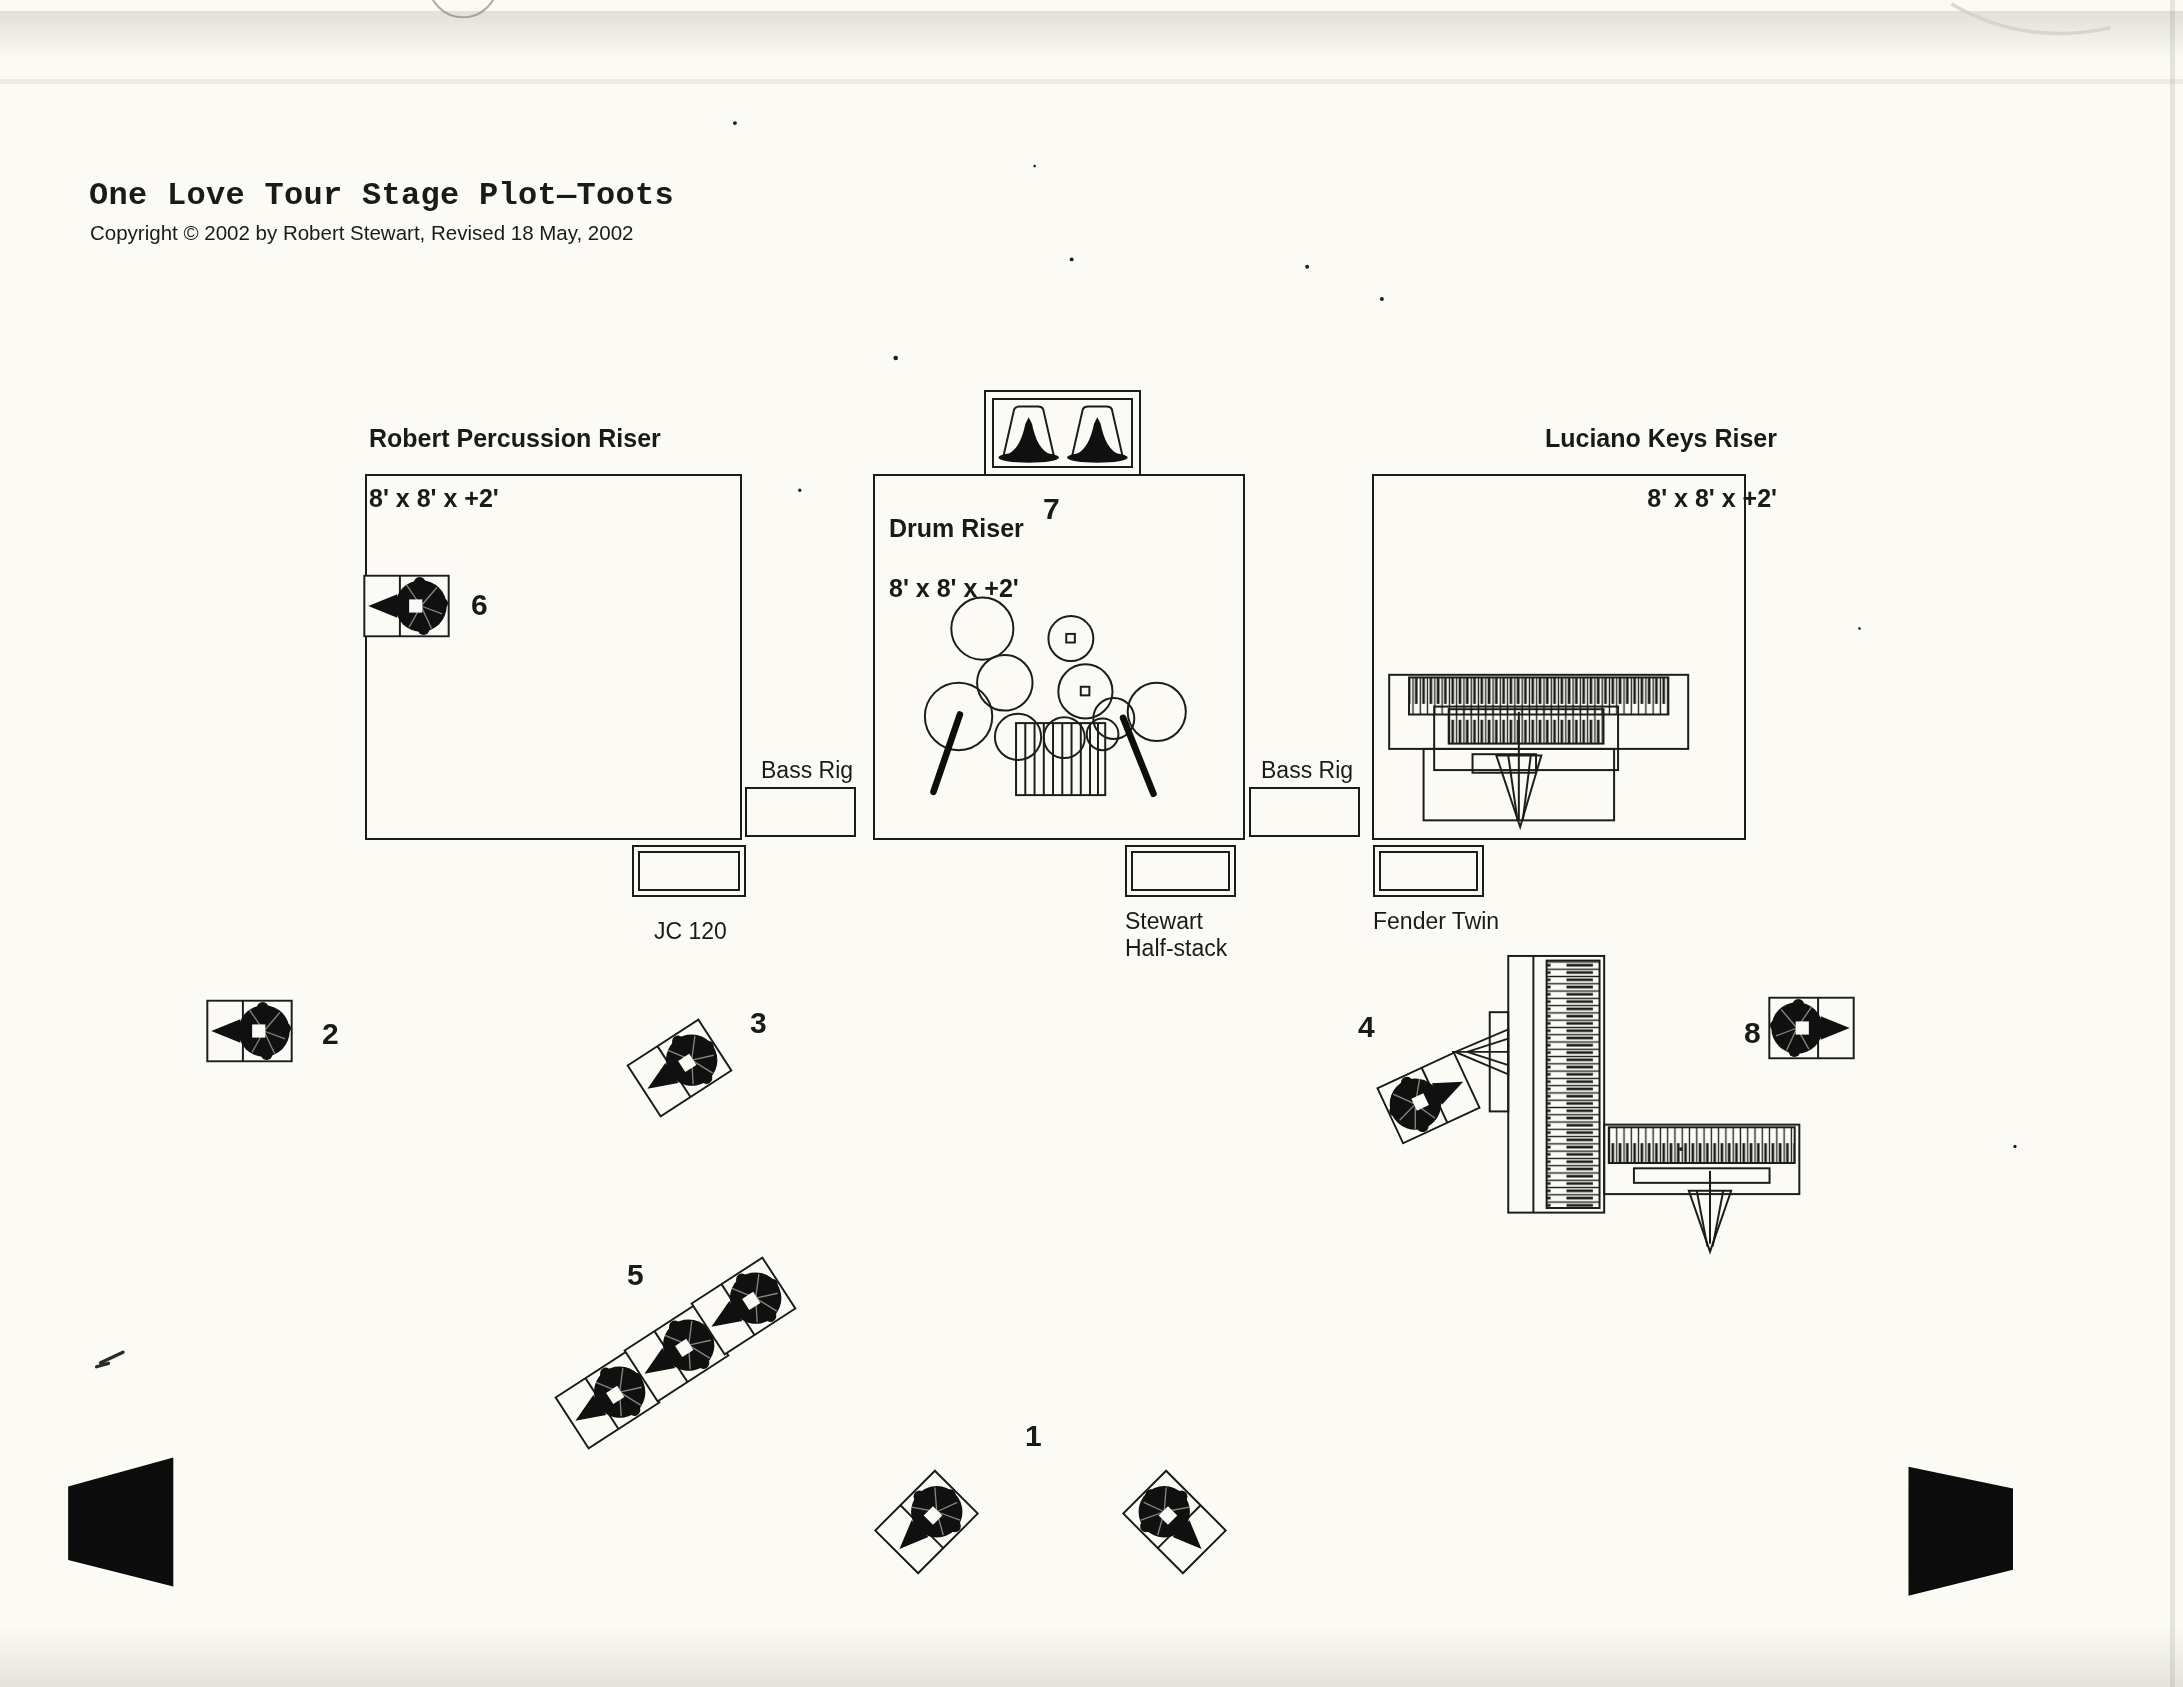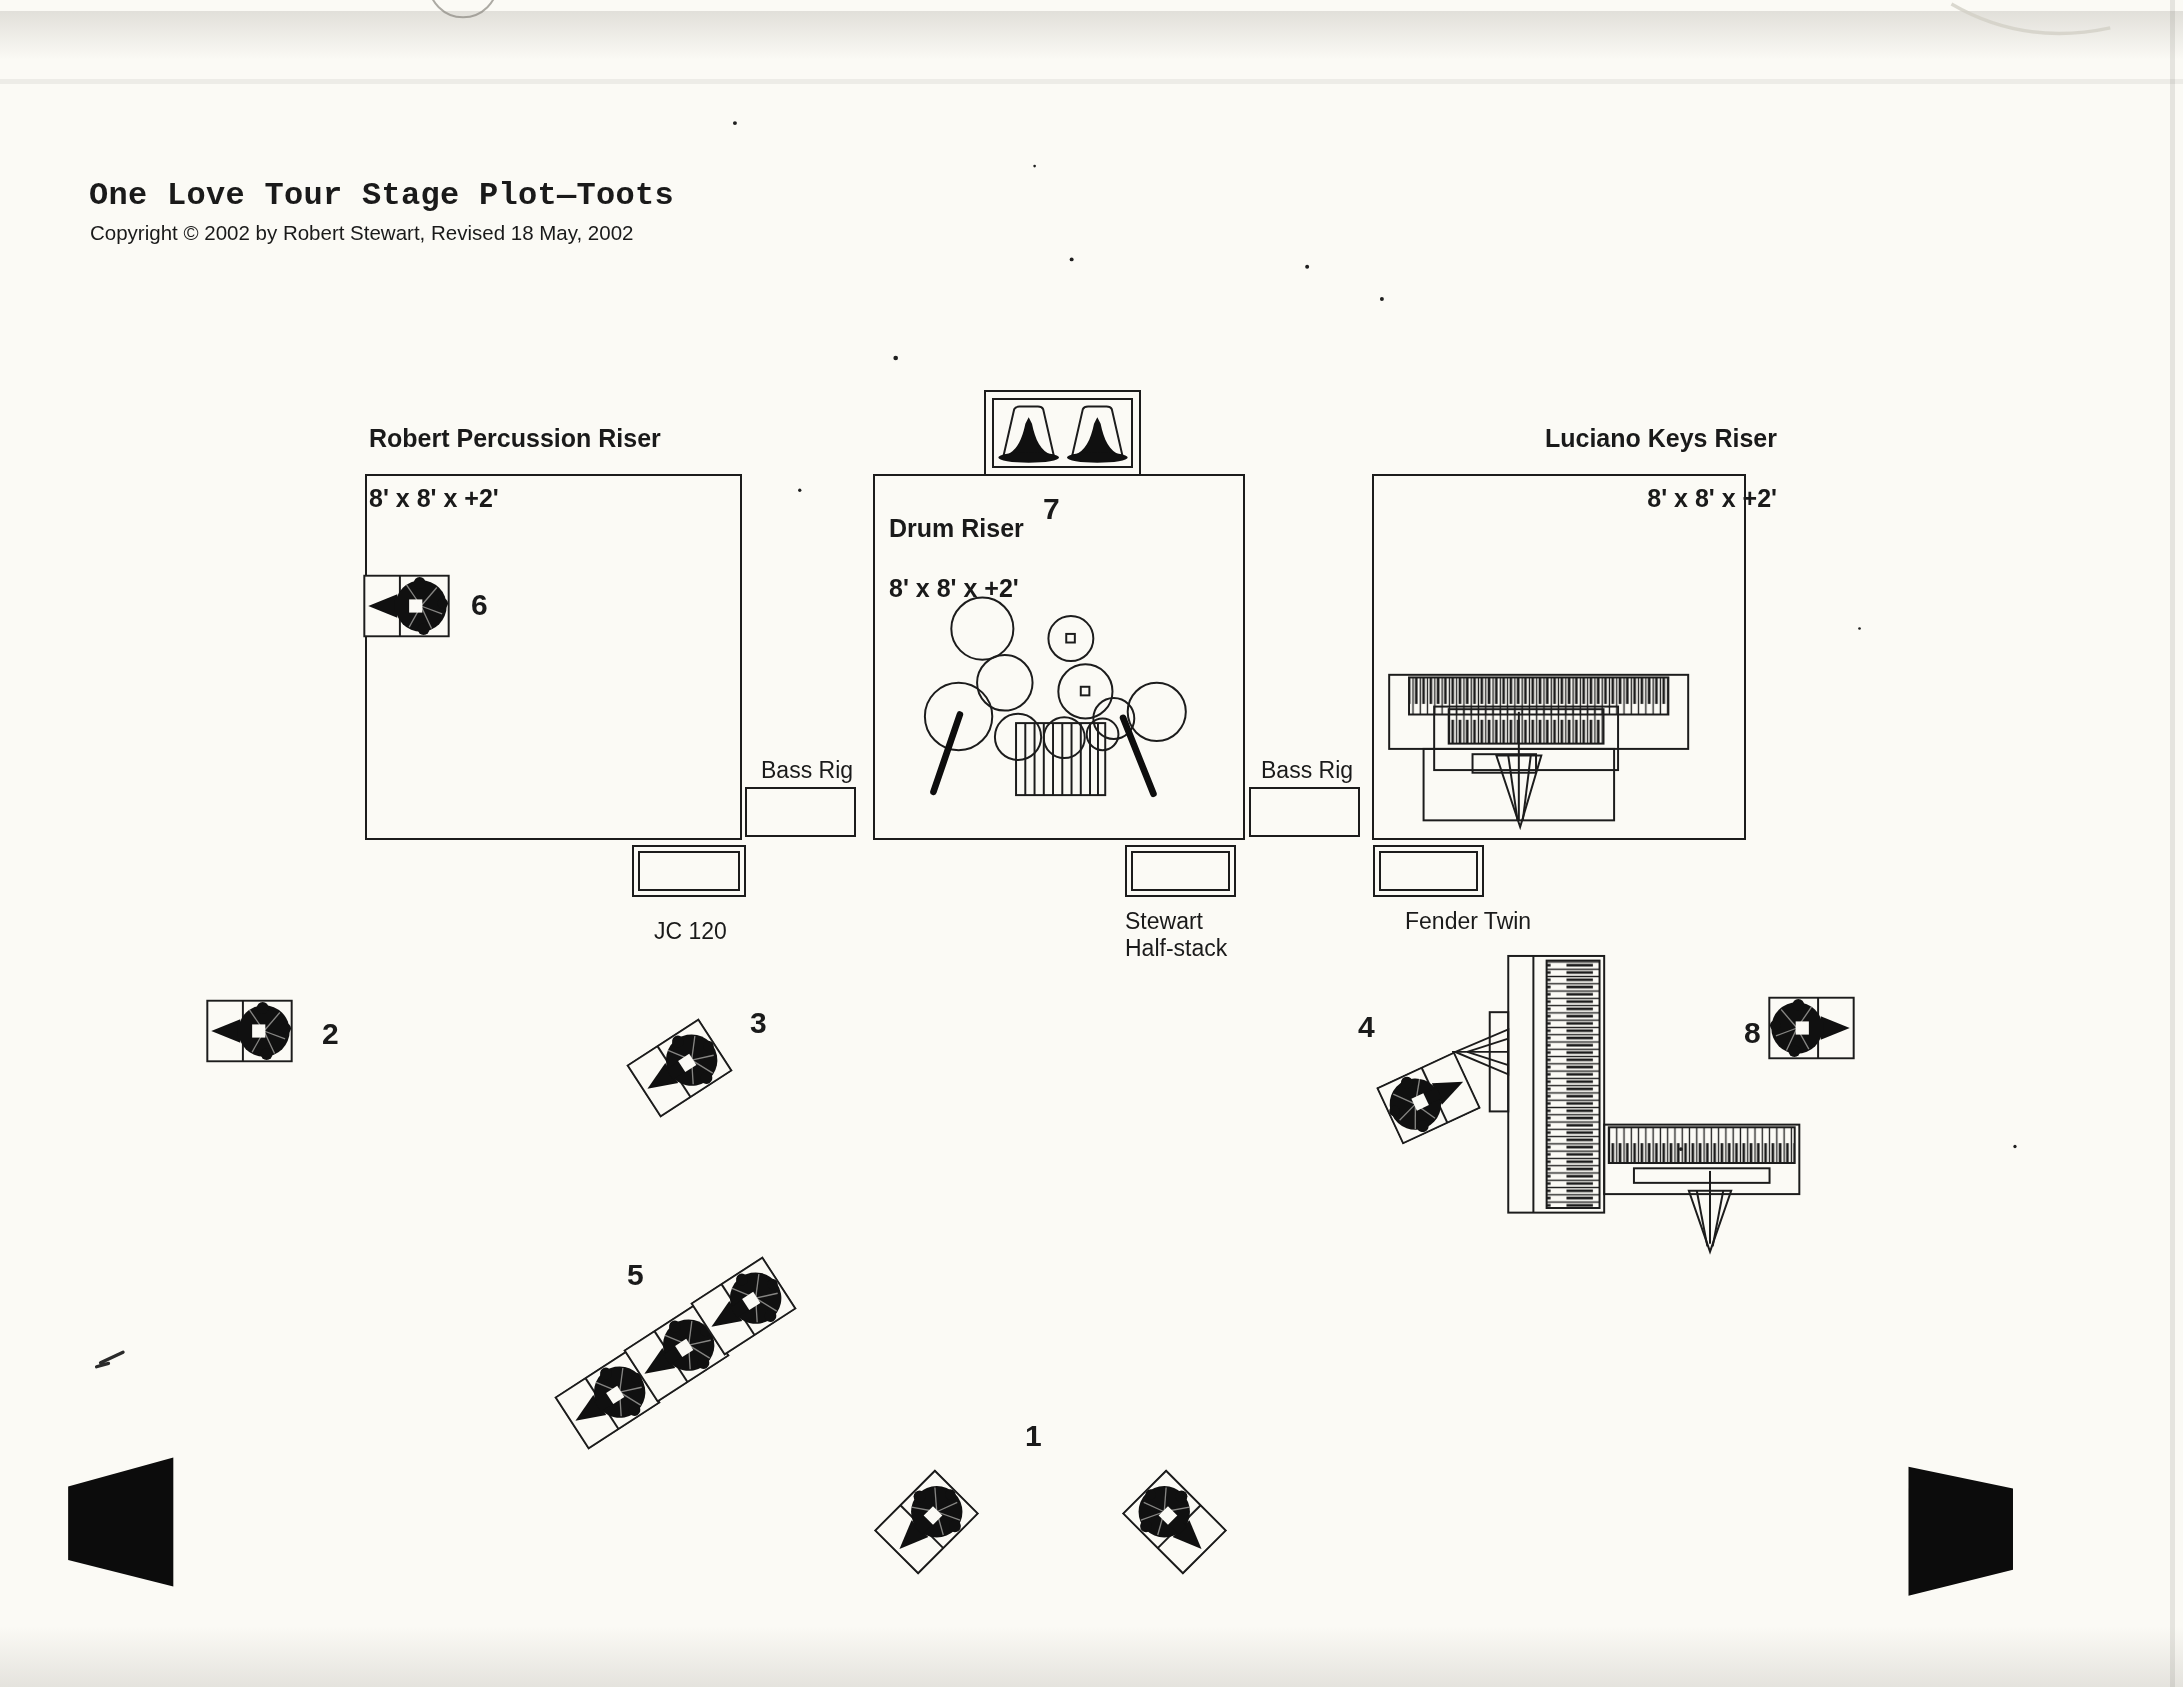--- a/index.html
+++ b/index.html
@@ -91,21 +91,21 @@
       <div></div>
     </div>
   <div class="abs lbl" style="left:1125px;top:908px;">
     <div>Stewart</div>
     <div>Half-stack</div>
   </div>
 
   <div class="abs amp" style="left:1373px;top:845px;width:111px;height:52px;">
       <div></div>
     </div>
-  <div class="abs lbl" style="left:1373px;top:908px;margin-left:32px;">Fender Twin</div>
+  <div class="abs lbl" style="left:1373px;top:908px;">Fender Twin</div>
 
   <svg width="0" height="0" style="position:absolute" aria-hidden="true">
     <defs>
       <symbol id="wedge-icon" viewBox="0 0 132 96">
         <rect x="2" y="2" width="128" height="92" fill="#fbfaf5" stroke="#1c1c1c" stroke-width="3"></rect>
         <line x1="56" y1="2" x2="56" y2="94" stroke="#1c1c1c" stroke-width="3"></line>
         <g fill="#101010">
           <circle cx="88" cy="48" r="39"></circle>
           <circle cx="86" cy="13" r="9"></circle>
           <circle cx="92" cy="83" r="9"></circle>

